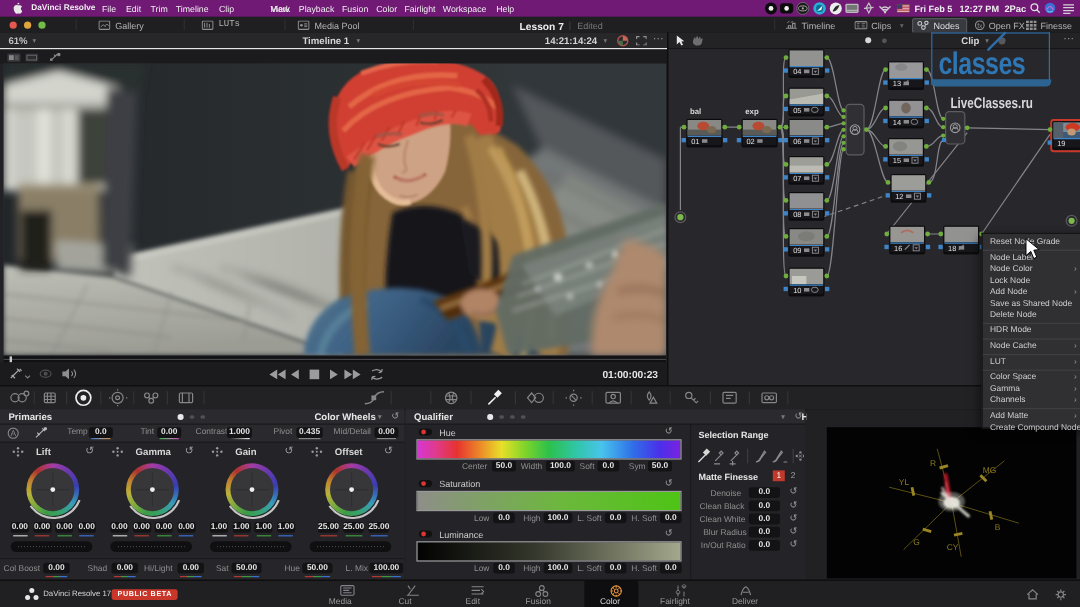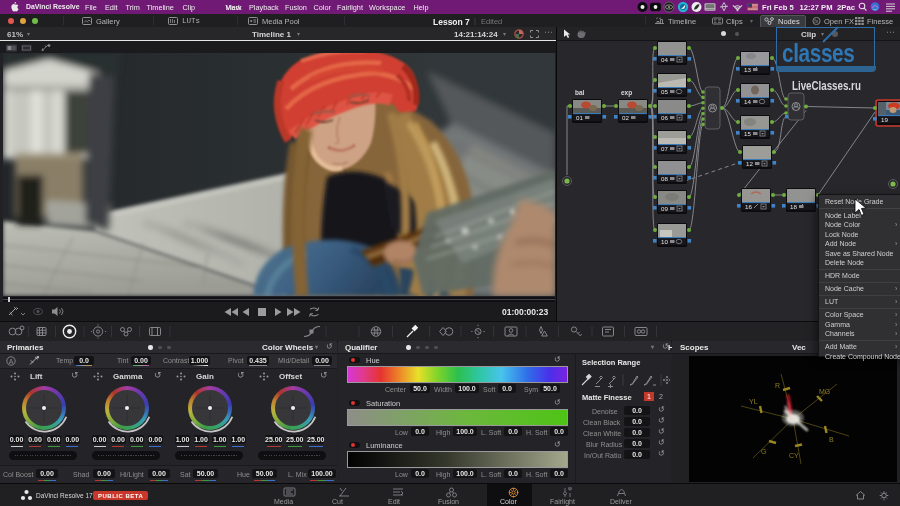--- a/index.html
+++ b/index.html
@@ -1026,24 +1026,20 @@
       <span class="abs" style="left:82px;top:73px;color:#9a9a9a;font-size:8px;">↺</span>
       <span class="glabel" style="left:10px;top:86.5px;">Blur Radius</span>
       <span class="vbox" style="left:48px;top:85px;width:26px;height:9px;line-height:9px;">0.0</span>
       <span class="abs" style="left:82px;top:84px;color:#9a9a9a;font-size:8px;">↺</span>
       <span class="glabel" style="left:8px;top:97.5px;">In/Out Ratio</span>
       <span class="vbox" style="left:48px;top:96px;width:26px;height:9px;line-height:9px;">0.0</span>
       <span class="abs" style="left:82px;top:95px;color:#9a9a9a;font-size:8px;">↺</span>
     </div>
   </div>
   <div id="scopes" class="abs">
-    <div class="phead" style="background:#28282c;">
-        <span class="abs" style="left:8px;top:2px;">Scopes</span>
-      <span class="abs" style="left:120px;top:2px;">Vec</span>
-    </div>
     <div class="abs" style="left:17px;top:15px;width:208px;height:126px;background:#030303;">
       <svg width="208" height="126" viewBox="0 0 208 126">
         <g stroke="#5f5316" stroke-width="0.8" fill="none">
           <path d="M104 63 L92 18"></path>
             <path d="M104 63 L148 28"></path>
             <path d="M104 63 L52 50"></path>
             <path d="M104 63 L160 80"></path>
             <path d="M104 63 L64 102"></path>
             <path d="M104 63 L112 108"></path>
         </g>

